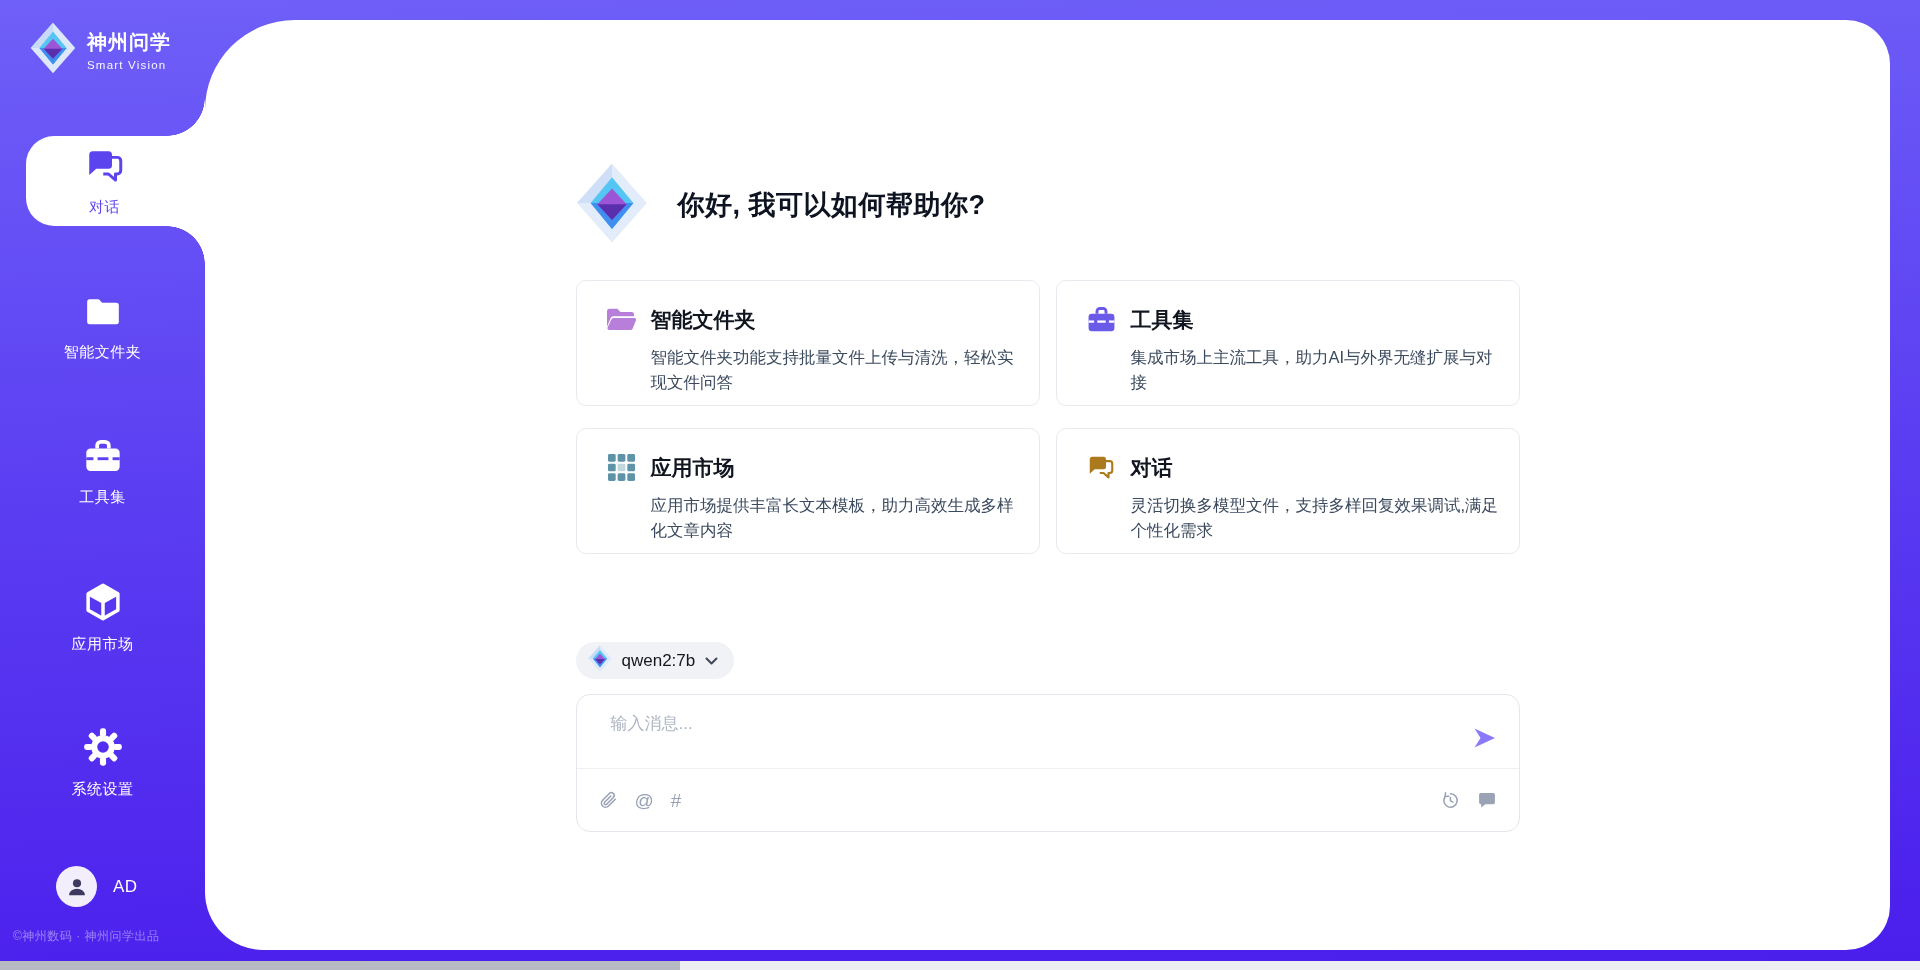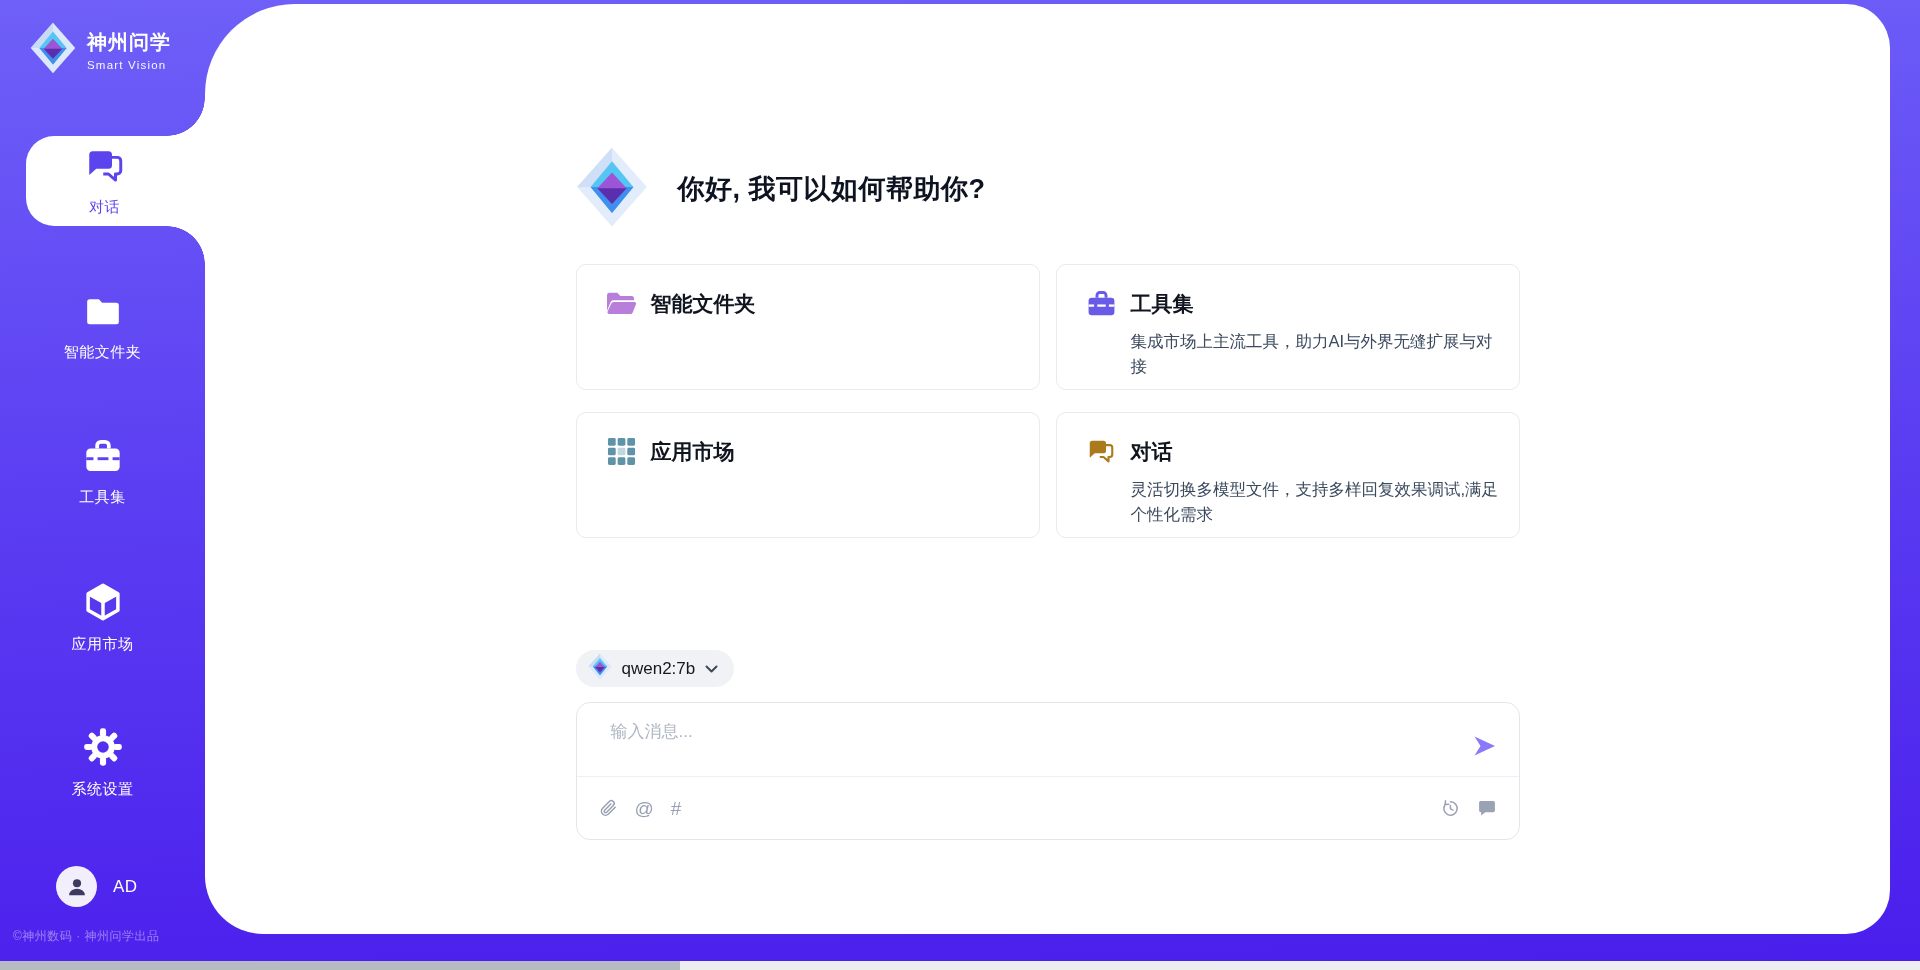--- a/index.html
+++ b/index.html
@@ -26,36 +26,36 @@
   .nav-item.active::after{bottom:-38px;background:radial-gradient(circle at 0 100%,transparent 37.5px,#fff 38px);}
 
   .user-row{position:absolute;left:56px;top:866px;display:flex;align-items:center;gap:16px;cursor:pointer;}
   .avatar{width:41px;height:41px;border-radius:50%;background:#f2eefb;display:flex;
           align-items:center;justify-content:center;}
   .user-name{color:#fff;font-size:17px;letter-spacing:.5px;}
   .copyright{position:absolute;left:13px;top:928px;color:rgba(255,255,255,.42);
              font-size:12px;letter-spacing:.5px;}
 
   
-  .panel{position:absolute;left:205px;top:4px;width:1685px;height:930px;background:#fff;
+  .panel{position:absolute;left:205px;top:20px;width:1685px;height:930px;background:#fff;
          border-radius:90px 44px 44px 58px;}
   .content{width:944px;margin:0 auto;padding-top:141px;}
 
   .greeting{display:flex;align-items:center;gap:30px;}
   .greeting-title{font-size:27px;font-weight:700;color:#0d1320;letter-spacing:.5px;}
 
   .cards{margin-top:31px;display:grid;grid-template-columns:464px 464px;gap:22px 16px;}
   .card{box-sizing:border-box;width:464px;height:126px;background:#fff;border:1px solid #e8eaf0;
         border-radius:10px;padding:22px 14px 18px 28px;cursor:pointer;}
   .card-head{display:flex;align-items:center;gap:13px;}
   .card-icon{width:33px;height:33px;display:flex;align-items:center;justify-content:center;flex:none;}
   .card-title{font-size:21px;font-weight:700;color:#10151f;}
   .card-desc{margin:9px 0 0 46px;font-size:16.5px;line-height:1.52;color:#3b4a5e;}
 
-  .model-pill{margin-top:112px;display:inline-flex;align-items:center;gap:10px;background:#f1f2f6;
+  .model-pill{margin-top:88px;display:inline-flex;align-items:center;gap:10px;background:#f1f2f6;
         border-radius:999px;padding:5px 16px 5px 12px;height:37px;box-sizing:border-box;cursor:pointer;}
   .model-name{font-size:17px;color:#15181e;}
 
   .composer{margin-top:15px;position:relative;box-sizing:border-box;width:944px;height:138px;
         border:1px solid #e3e6ec;border-radius:14px;display:flex;flex-direction:column;background:#fff;}
   .composer textarea{flex:1;border:none;outline:none;resize:none;background:transparent;
         padding:17px 70px 0 34px;font-size:17px;color:#222;font-family:inherit;border-radius:14px 14px 0 0;}
   .composer textarea::placeholder{color:#aeb6c2;}
   .send-btn{position:absolute;right:22px;top:32px;background:none;border:none;padding:0;cursor:pointer;line-height:0;}
   .composer-footer{height:62px;border-top:1px solid #edeff3;display:flex;align-items:center;
@@ -205,20 +205,21 @@
         <div class="card">
           <div class="card-head">
             <span class="card-icon">
               <svg width="33" height="29" viewBox="0 0 34 30">
                 <path d="M2 6.5 a2.5 2.5 0 0 1 2.5 -2.5 h8.2 l3.2 3.2 h11.6 a2.5 2.5 0 0 1 2.5 2.5 v2 H8.5 a3 3 0 0 0 -2.8 2 L2 22.5 Z" fill="#b77fd9"></path>
                 <path d="M8.8 13.5 h21.7 a1.6 1.6 0 0 1 1.5 2.2 l-3.4 8.6 a2.5 2.5 0 0 1 -2.3 1.6 H4.3 a1.8 1.8 0 0 1 -1.7 -2.5 l3.9 -8.3 a2.5 2.5 0 0 1 2.3 -1.6 Z" fill="#b77fd9"></path>
               </svg>
             </span>
             <span class="card-title">智能文件夹</span>
           </div>
+          <div class="card-desc">智能文件夹功能支持批量文件上传与清洗，轻松实现文件问答</div>
         </div>
 
         <div class="card">
           <div class="card-head">
             <span class="card-icon">
               <svg width="31" height="31" viewBox="0 0 48 48">
                 <defs>
                     <mask id="tbc">
                       <rect width="48" height="48" fill="#fff"></rect>
                       <rect x="4" y="25.5" width="40" height="3.5" fill="#000"></rect>
@@ -247,20 +248,21 @@
                     <rect x="11" y="11" width="8" height="8" rx="1.5" opacity="0.38"></rect>
                     <rect x="21" y="11" width="8" height="8" rx="1.5"></rect>
                   <rect x="1" y="21" width="8" height="8" rx="1.5"></rect>
                     <rect x="11" y="21" width="8" height="8" rx="1.5"></rect>
                     <rect x="21" y="21" width="8" height="8" rx="1.5"></rect>
                 </g>
               </svg>
             </span>
             <span class="card-title">应用市场</span>
           </div>
+          <div class="card-desc">应用市场提供丰富长文本模板，助力高效生成多样化文章内容</div>
         </div>
 
         <div class="card">
           <div class="card-head">
             <span class="card-icon">
               <svg width="30" height="30" viewBox="0 0 48 48">
                 <path d="M18 13 h20 a4 4 0 0 1 4 4 v11 a4 4 0 0 1 -4 4 h-2 v7 l-8 -7 h-6" fill="none" stroke="#ab7a1d" stroke-width="3.4" stroke-linejoin="round"></path>
                 <path d="M10 6 h18 a4 4 0 0 1 4 4 v12 a4 4 0 0 1 -4 4 H14 l-8 7 V10 a4 4 0 0 1 4 -4 Z" fill="#ab7a1d"></path>
               </svg>
             </span>

